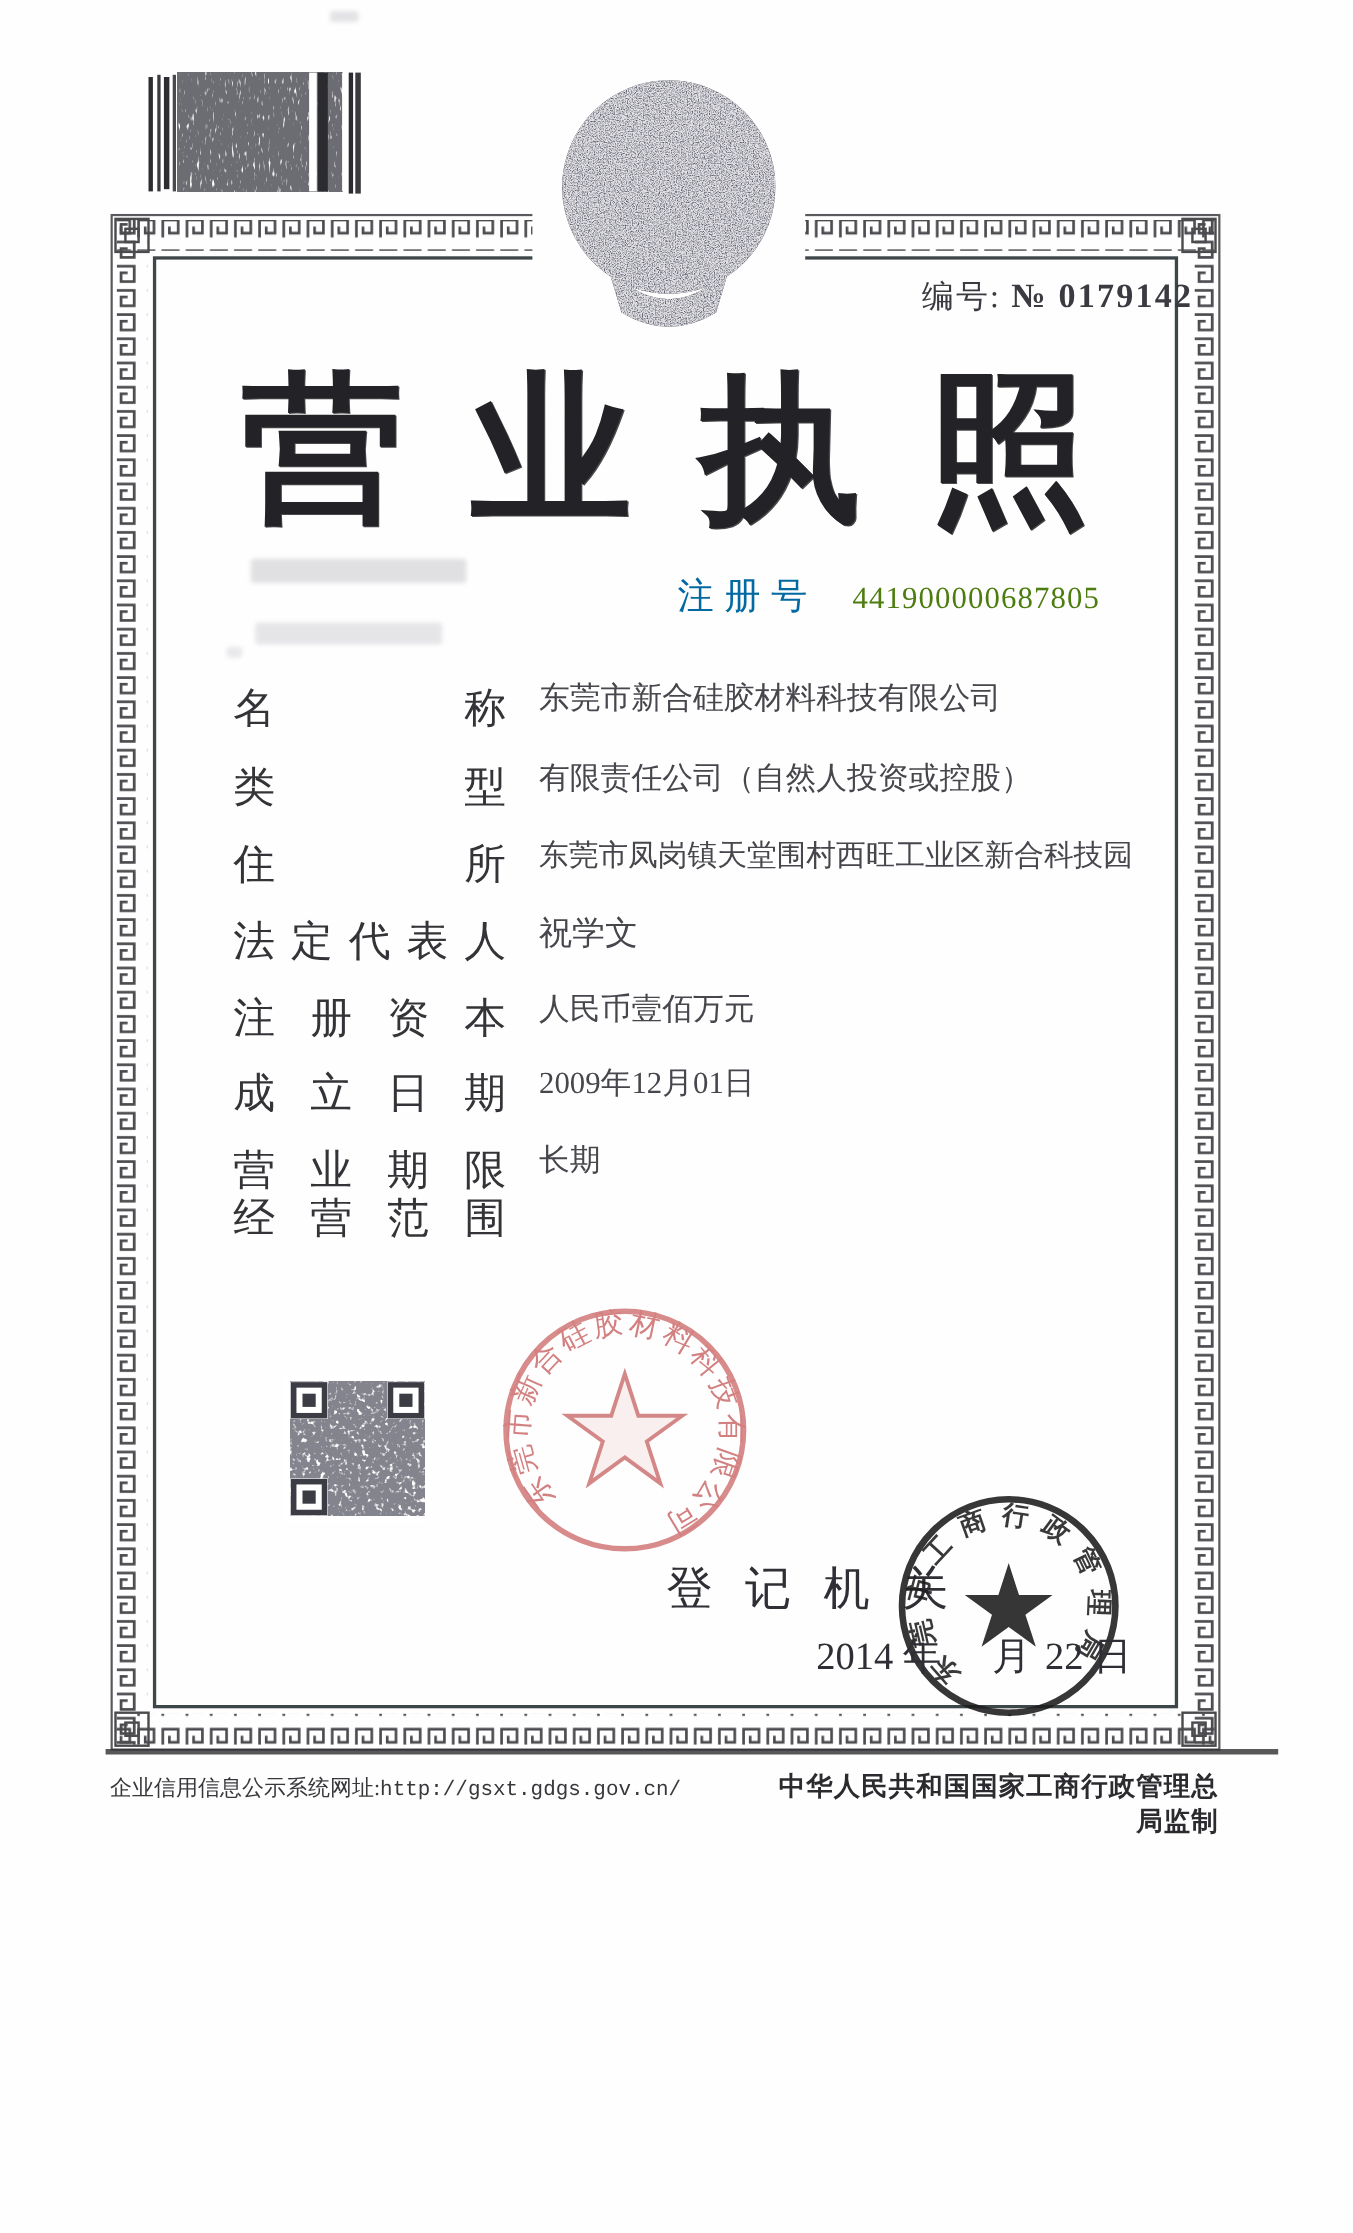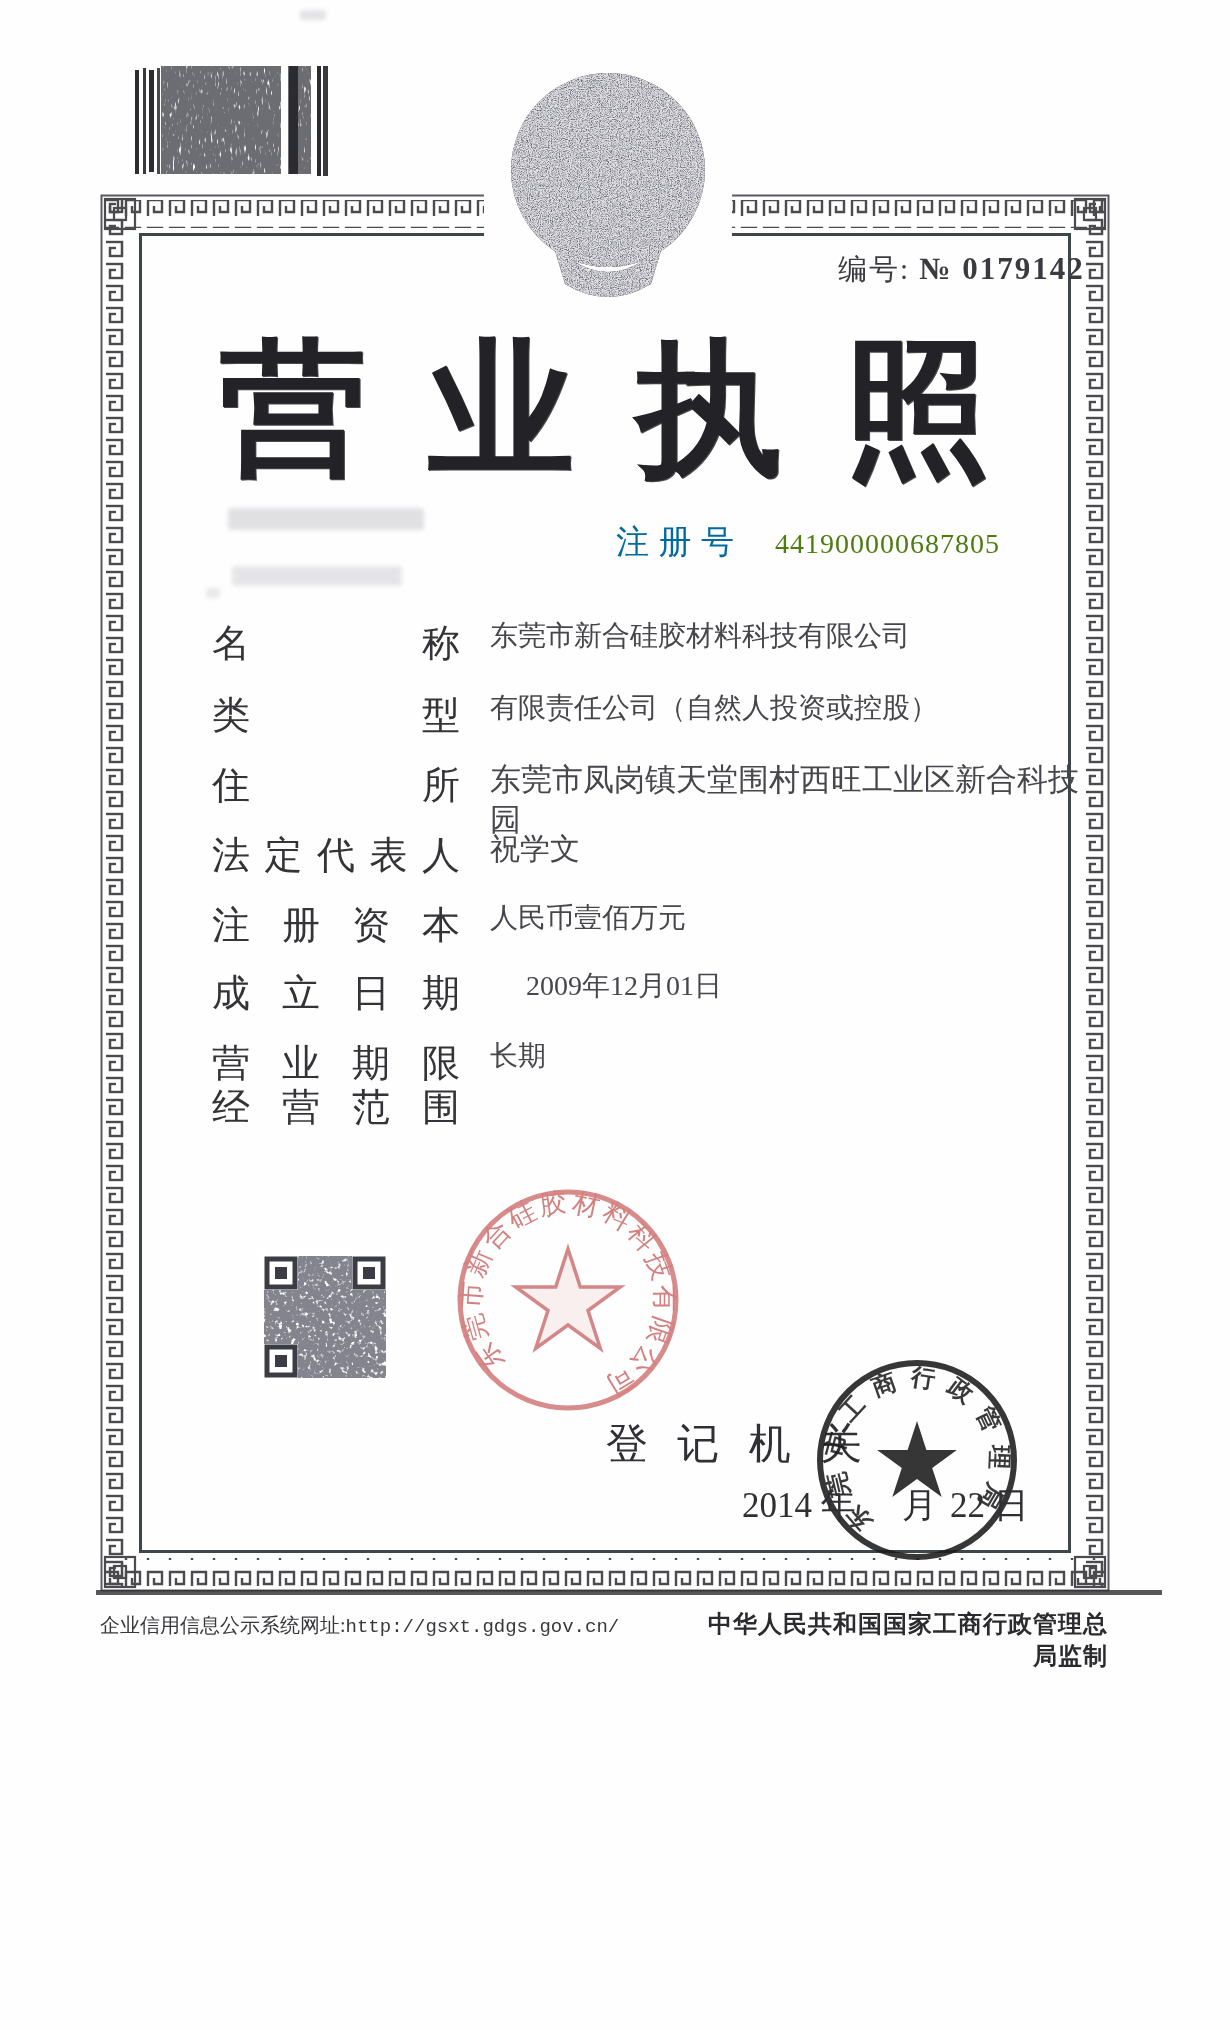--- a/index.html
+++ b/index.html
@@ -143,31 +143,31 @@
   <div class="frow" style="top:618px;">
     <div class="flabel">名称</div>
     <div class="fvalue">东莞市新合硅胶材料科技有限公司</div>
   </div>
   <div class="frow" style="top:690px;">
     <div class="flabel">类型</div>
     <div class="fvalue">有限责任公司（自然人投资或控股）</div>
   </div>
   <div class="frow" style="top:760px;">
     <div class="flabel">住所</div>
-    <div class="fvalue" style="font-size:31px;">东莞市凤岗镇天堂围村西旺工业区新合科技园</div>
+    <div class="fvalue" style="font-size:27px;">东莞市凤岗镇天堂围村西旺工业区新合科技园</div>
   </div>
   <div class="frow" style="top:830px;">
     <div class="flabel">法定代表人</div>
     <div class="fvalue" style="font-size:30px;">祝学文</div>
   </div>
   <div class="frow" style="top:900px;">
     <div class="flabel">注册资本</div>
     <div class="fvalue">人民币壹佰万元</div>
   </div>
-  <div class="frow" style="top:968px;gap:36px;">
+  <div class="frow" style="top:968px;">
     <div class="flabel">成立日期</div>
     <div class="fvalue">2009年12月01日</div>
   </div>
   <div class="frow" style="top:1038px;">
     <div class="flabel">营业期限</div>
     <div class="fvalue">长期</div>
   </div>
   <div class="frow" id="row-scope" style="top:1082px;">
     <div class="flabel">经营范围</div>
   </div>

